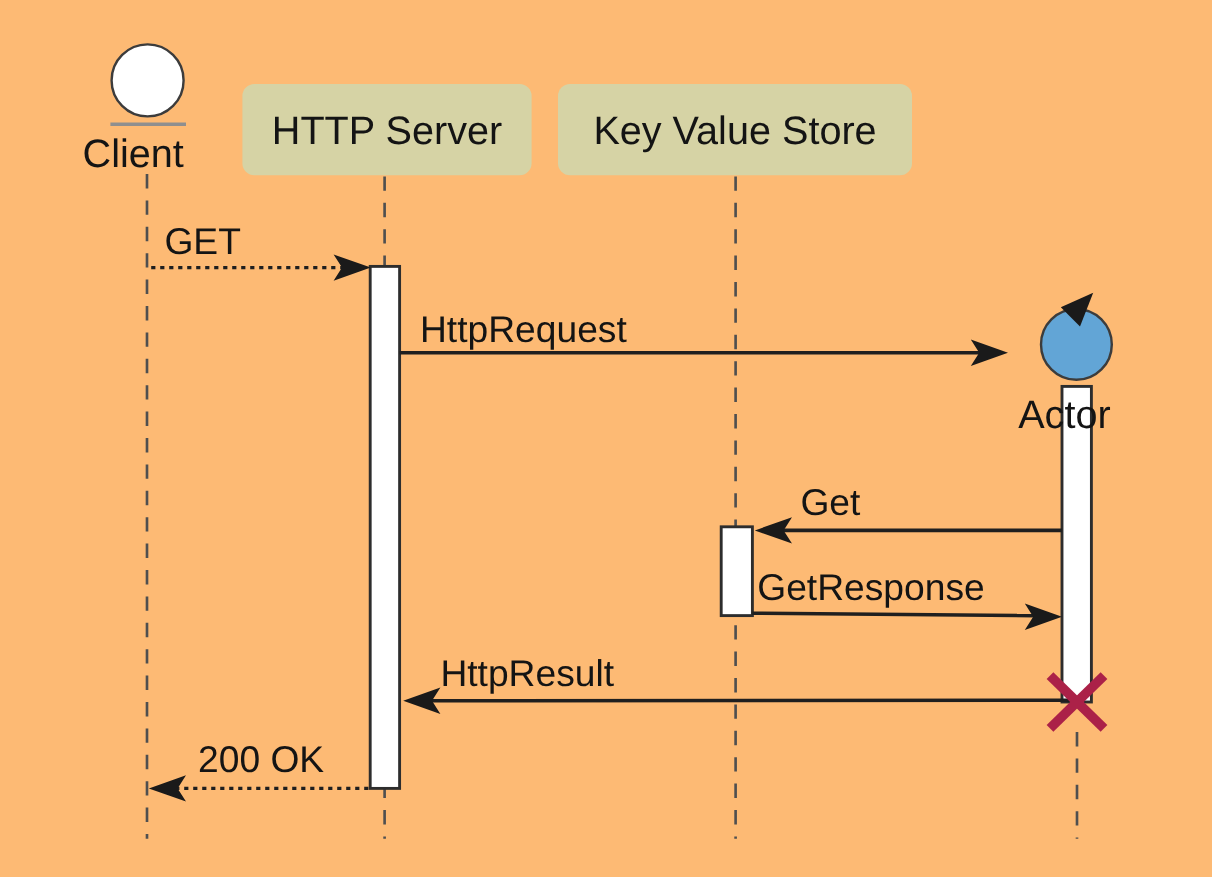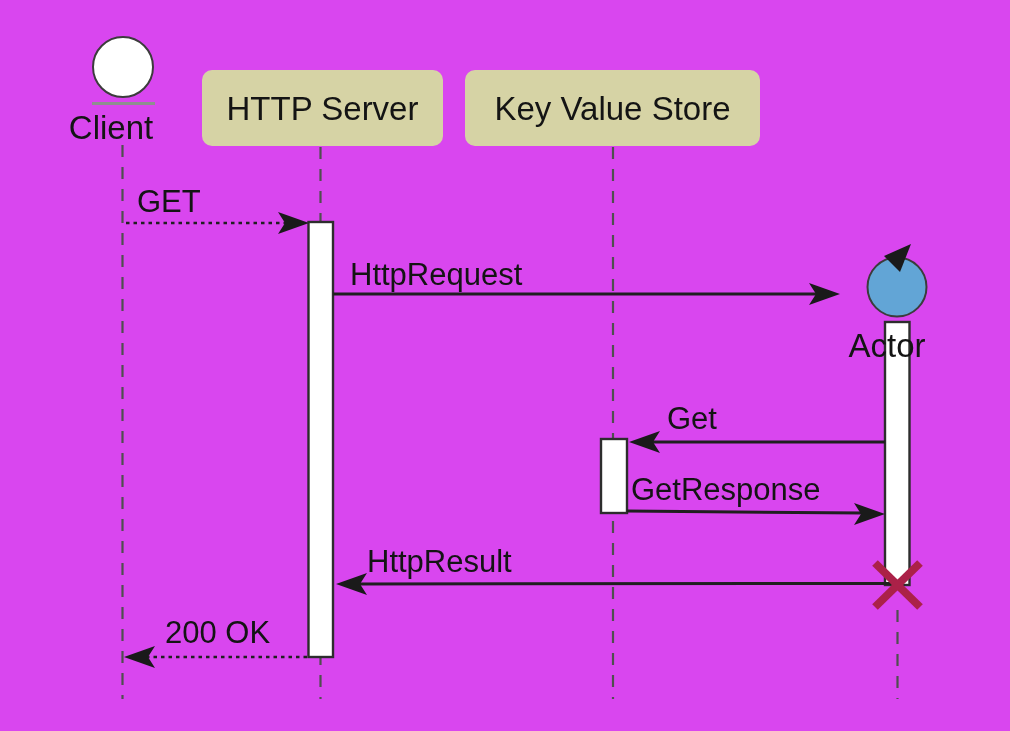--- a/index.html
+++ b/index.html
@@ -1,20 +1,20 @@
 <!DOCTYPE html>
 <html><head>
 <meta charset="utf-8">
 <style>
   html, body { margin: 0; padding: 0; background: #ffffff; }
   .stage {
     position: relative;
     width: 1010px;
     height: 731px;
-    background: #d946ef;
+    background: #fdba74;
     font-family: "Liberation Sans", sans-serif;
     overflow: hidden;
   }
   svg { display: block; }
   svg text {
     font-family: "Liberation Sans", sans-serif;
     fill: #141414;
   }
   .participant-label { font-size: 33px; }
   .message-label { font-size: 31px; }

